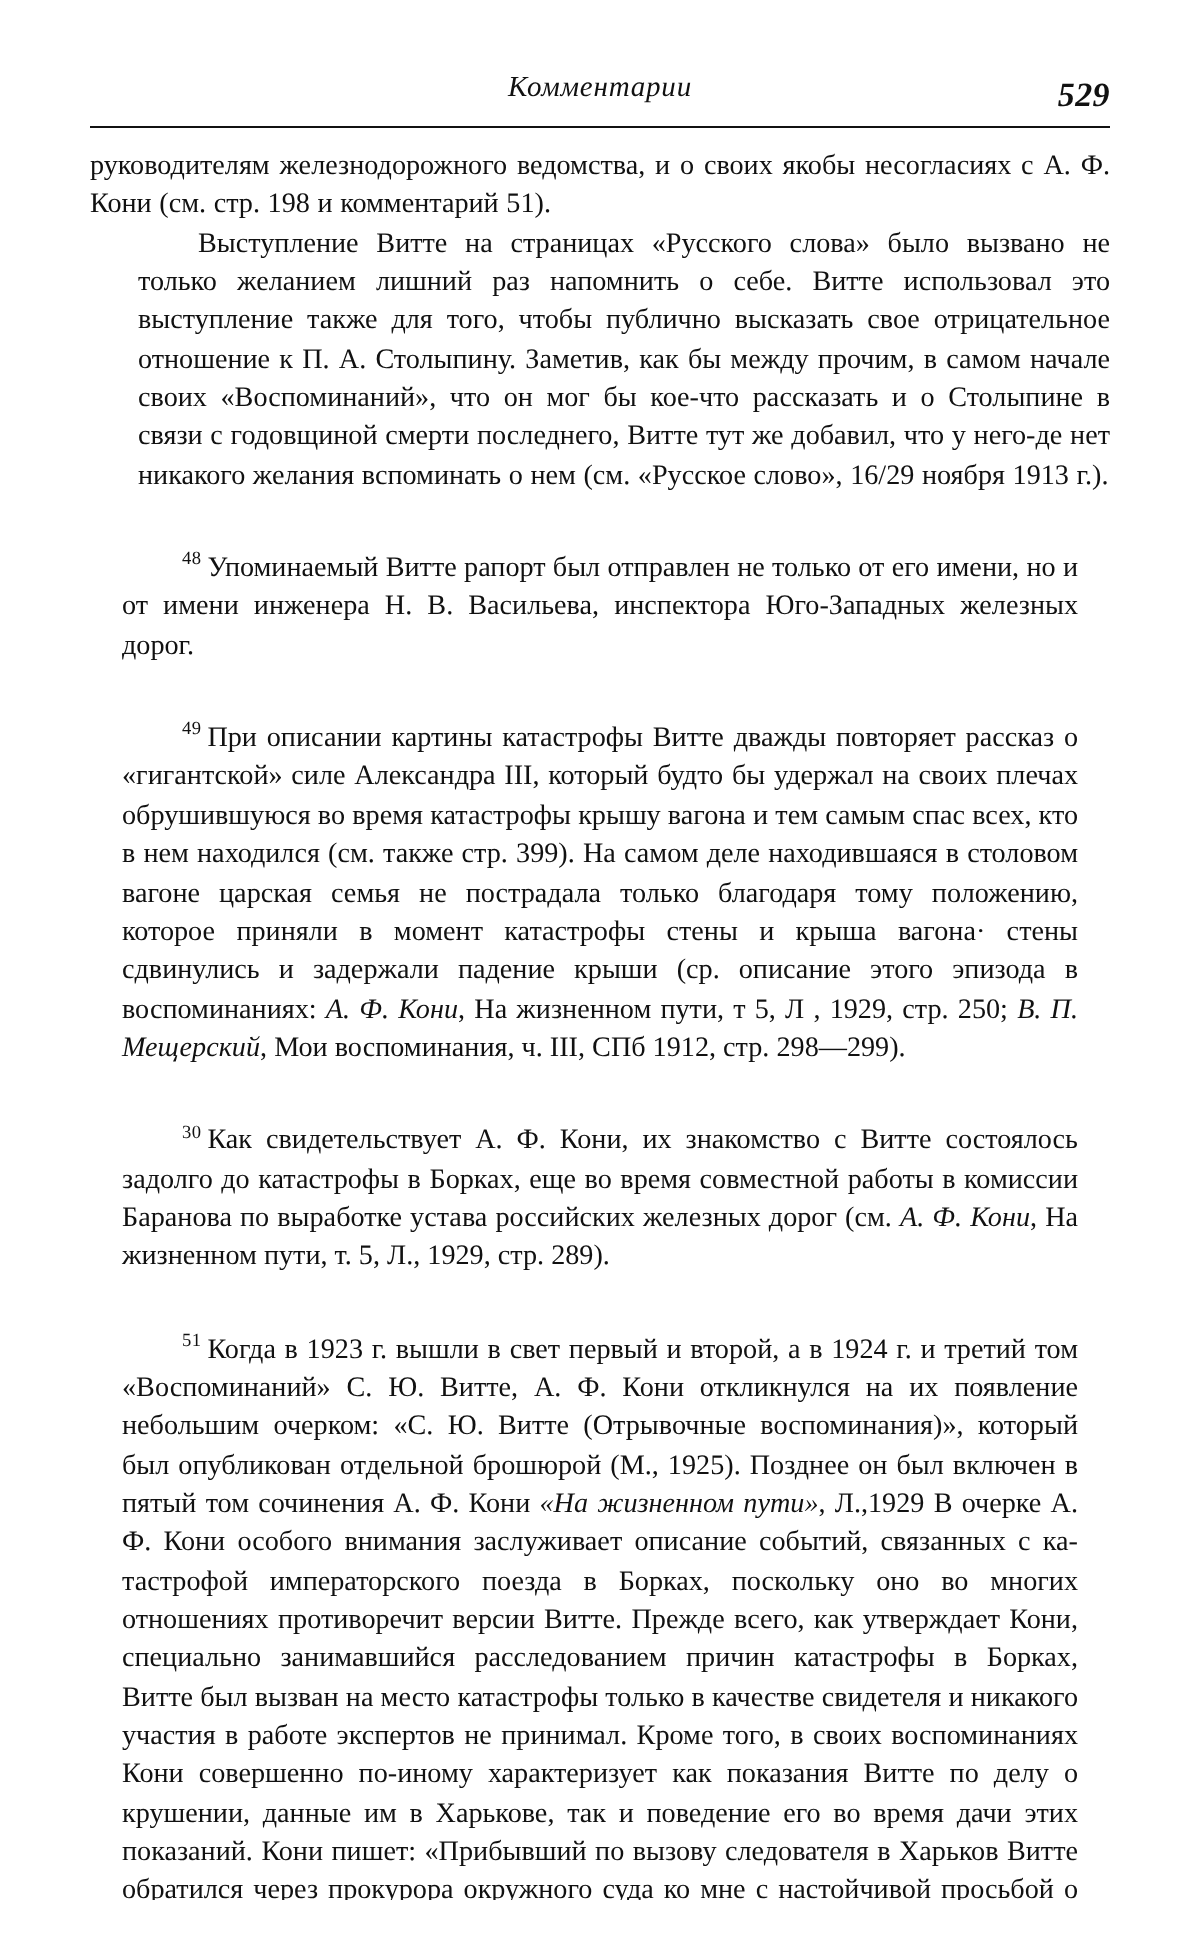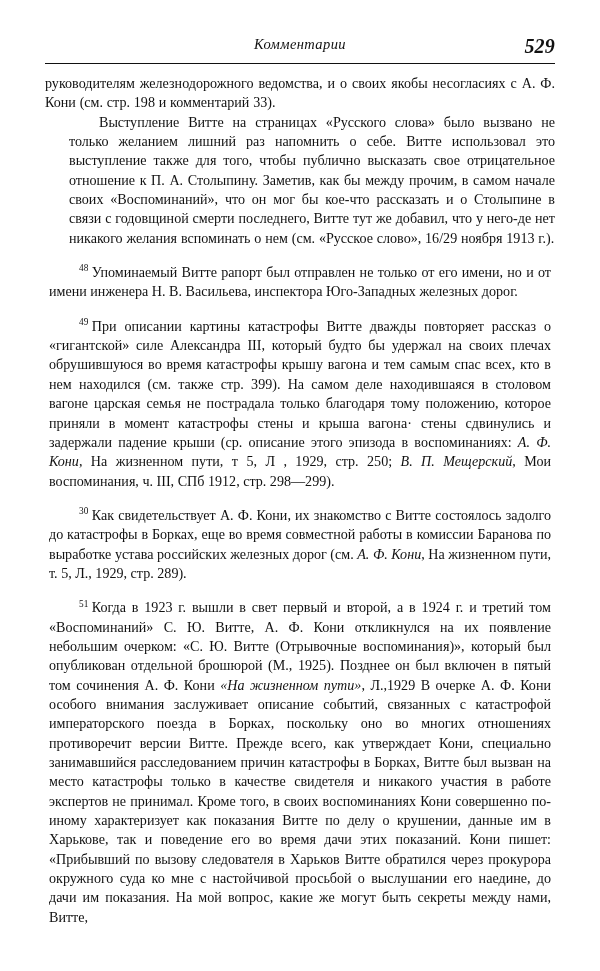--- a/index.html
+++ b/index.html
@@ -42,21 +42,21 @@
     font-size: 14.5px;
     letter-spacing: 0.4px;
     white-space: nowrap;
   }
   .running-head-folio {
     position: absolute;
     right: 0;
     bottom: 0;
     font-style: italic;
     font-weight: bold;
-    font-size: 20px;
+    font-size: 17px;
     letter-spacing: 0.2px;
   }
   .head-rule {
     position: absolute;
     left: 45px;
     right: 45px;
     top: 63px;
     height: 1.4px;
     background: #111111;
   }
@@ -76,21 +76,21 @@
     font-size: 14.1px;
     line-height: 19.35px;
     hyphens: manual;
     word-spacing: 0.02em;
   }
   p.para.indent {
     text-indent: 30px;
     margin-left: 24px;
   }
   p.note {
-    margin: 4px;
+    margin: 16px;
     padding-top: 11px;
     text-indent: 30px;
     text-align: justify;
     font-size: 14.1px;
     line-height: 19.35px;
   }
   .note-mark {
     font-size: 9.3px;
     vertical-align: super;
     line-height: 0;
@@ -108,21 +108,21 @@
 
   <div class="running-head">
     <span class="running-head-title">Комментарии</span>
     <span class="running-head-folio">529</span>
   </div>
 
   <div class="head-rule"></div>
 
   <div class="textblock">
 
-    <p class="para">руководителям железнодорожного ведомства,  и о своих якобы не­согласиях с А. Ф. Кони (см. стр. 198 и комментарий 33).</p>
+    <p class="para">руководителям железнодорожного ведомства,  и о своих якобы не­согласиях с А. Ф. Кони (см. стр. 198 и комментарий 51).</p>
 
     <p class="para indent">Выступление Витте на страницах «Русского слова» было выз­вано не только желанием лишний раз напомнить о себе. Витте ис­пользовал это выступление также для того, чтобы публично выска­зать свое отрицательное отношение к П. А. Столыпину. Заметив, как бы между прочим, в самом начале своих «Воспоминаний», что он мог бы кое-что рассказать и о Столыпине в связи с годовщиной смерти последнего, Витте тут же добавил, что у него-де нет никакого желания вспоминать о нем (см. «Русское слово», 16/29 ноября 1913 г.).</p>
 
     <div id="notes-list">
         <p class="note"><span class="note-mark">48</span><span>Упоминаемый Витте рапорт был отправлен не только от его имени, но и от имени инженера Н. В. Васильева, инспектора Юго-Западных железных дорог.</span></p>
         <p class="note"><span class="note-mark">49</span><span>При описании картины катастрофы Витте дважды повторяет рассказ о «гигантской» силе Александра III, который будто бы удер­жал на своих плечах обрушившуюся во время катастрофы крышу вагона и тем самым спас всех, кто в нем находился (см. также стр. 399). На самом деле находившаяся в столовом вагоне царская семья не пострадала только благодаря тому положению, которое приняли в момент катастрофы стены и крыша вагона· стены сдвинулись и задержали падение крыши (ср. описание этого эпизода в воспоми­наниях: </span><span class="it">А. Ф. Кони</span><span>, На жизненном пути, т 5, Л , 1929, стр. 250; </span><span class="it">В. П. Мещерский</span><span>, Мои воспоминания, ч. III, СПб 1912, стр. 298—299).</span></p>
         <p class="note"><span class="note-mark">30</span><span>Как свидетельствует А. Ф. Кони, их знакомство с Витте со­стоялось задолго до катастрофы в Борках, еще во время совмест­ной работы в комиссии Баранова по выработке устава российских железных дорог (см. </span><span class="it">А. Ф. Кони</span><span>, На жизненном пути, т. 5, Л., 1929, стр. 289).</span></p>
         <p class="note"><span class="note-mark">51</span><span>Когда в 1923 г. вышли в свет первый и второй, а в 1924 г. и третий том «Воспоминаний» С. Ю. Витте, А. Ф. Кони от­кликнулся на их появление небольшим очерком: «С. Ю. Витте (От­рывочные воспоминания)», который был опубликован отдельной брошюрой (М., 1925). Позднее он был включен в пятый том сочине­ния А. Ф. Кони </span><span class="it">«На жизненном пути»</span><span>, Л.,1929 В очерке А. Ф. Кони особого внимания заслуживает описание событий, связанных с ка­тастрофой императорского поезда в Борках, поскольку оно во мно­гих отношениях противоречит версии Витте. Прежде всего, как ут­верждает Кони, специально занимавшийся расследованием причин катастрофы в Борках, Витте был вызван на место катастрофы только в качестве свидетеля и никакого участия в работе экспертов не при­нимал. Кроме того, в своих воспоминаниях Кони совершенно по-иному характеризует как показания Витте по делу о крушении, данные им в Харькове, так и поведение его во время дачи этих пока­заний. Кони пишет: «Прибывший по вызову следователя в Харьков Витте обратился через прокурора окружного суда ко мне с настой­чивой просьбой о выслушании его наедине, до дачи им показания. На мой вопрос, какие же могут быть секреты между нами, Витте,</span></p>
       </div>
 

